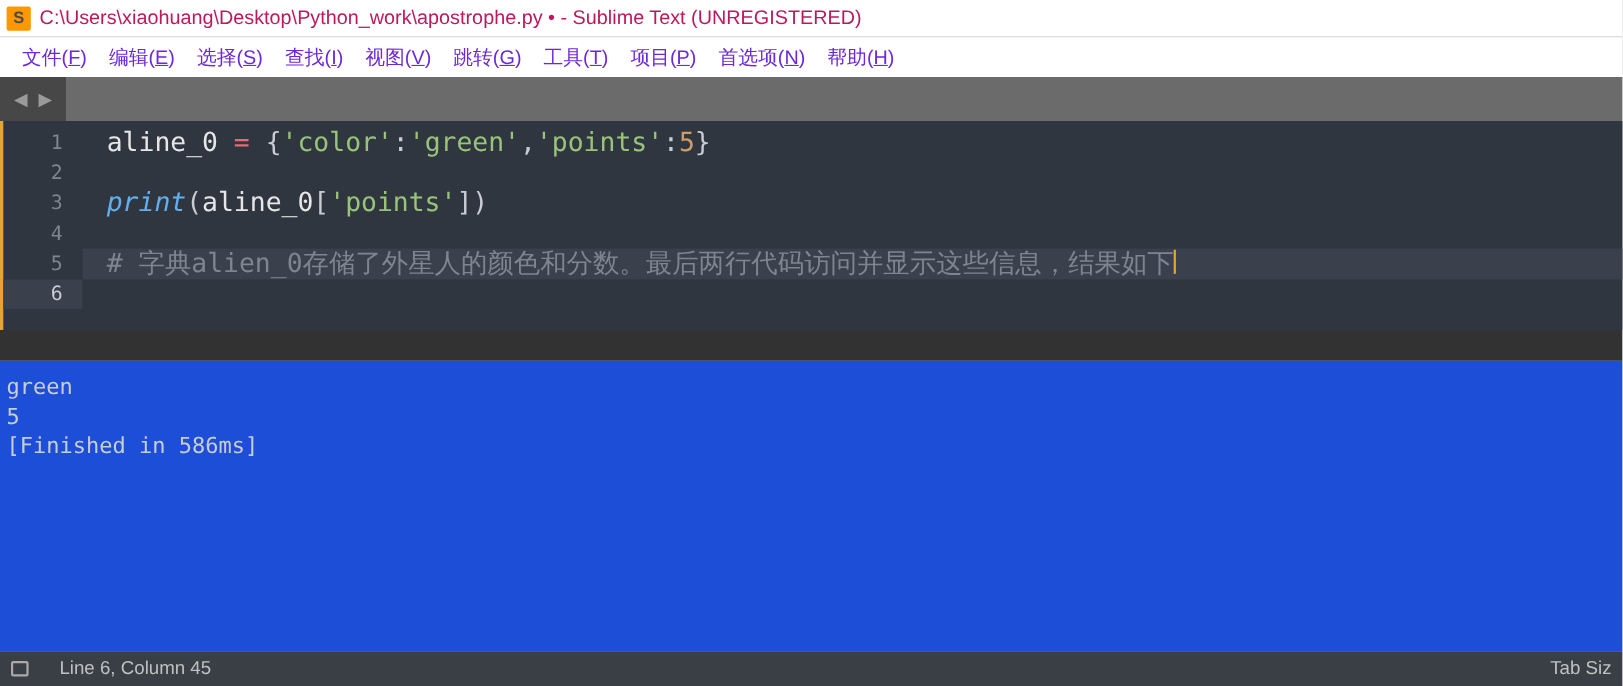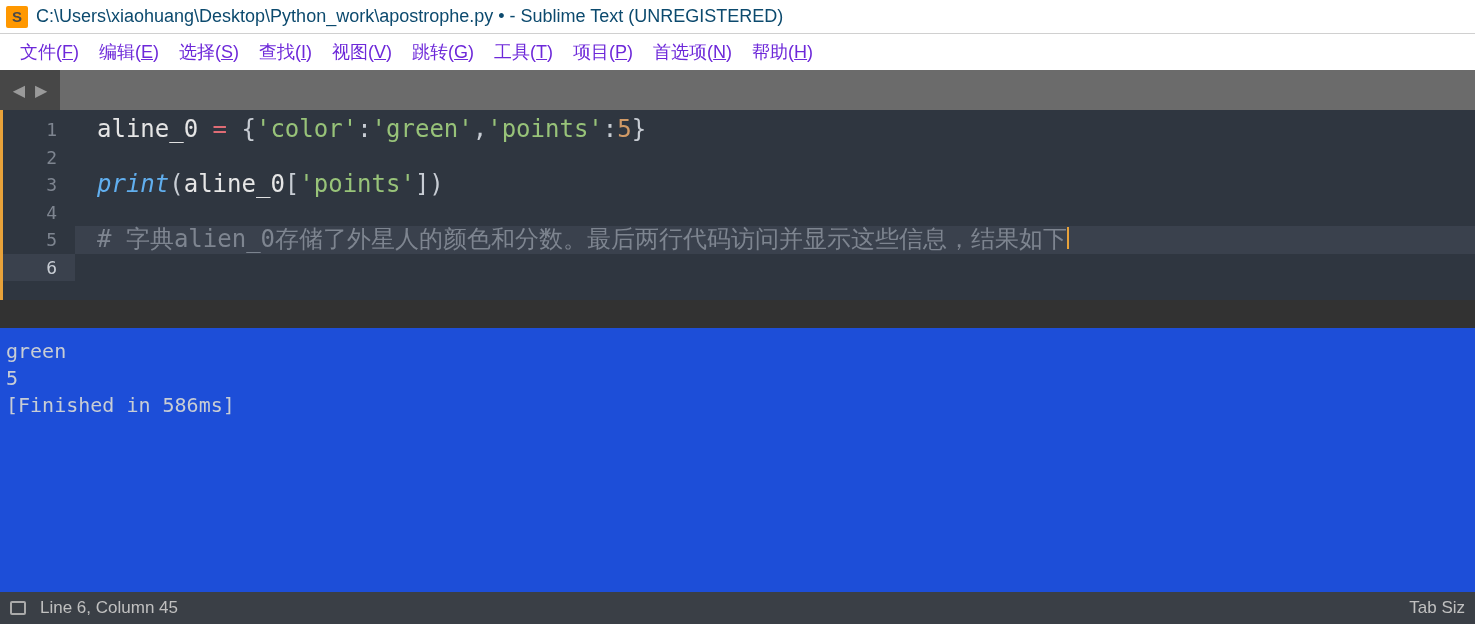--- a/index.html
+++ b/index.html
@@ -14,21 +14,21 @@
   display:flex; align-items:center; padding:0 6px;
   border-bottom:1px solid #d0d0d0;
 }
 .app-icon {
   width:22px; height:22px; margin-right:8px;
   background:#ff9800; border-radius:2px;
   display:flex; align-items:center; justify-content:center;
   color:#4a4a4a; font-weight:bold; font-size:15px;
   font-family:Arial,sans-serif;
 }
-.title-text { font-size:18px; color:#0c4a6e; }
+.title-text { font-size:18px; color:#be185d; }
 .menubar {
   height:36px; background:#fff;
   display:flex; align-items:center; padding:0 10px;
   font-size:18px; color:#6d28d9;
 }
 .menu-item { padding:4px 10px; cursor:default; }
 .menu-item u { text-decoration:underline; }
 .tabbar {
   height:40px; background:#6b6b6b;
   display:flex; align-items:stretch;
@@ -86,21 +86,21 @@
 .output {
   flex:1; background:#1d4ed8; color:#c8cdd4;
   font-family:Consolas,monospace; font-size:20px;
   padding:10px 6px; line-height:27px; white-space:pre;
 }
 .statusbar {
   height:32px; background:#3a3f46; color:#c0c0c0;
   display:flex; align-items:center; font-size:17px;
   padding:0 10px; justify-content:space-between;
 }
-.status-left { display:flex; align-items:center; gap:14px; }
+.status-left { display:flex; align-items:center; gap:28px; }
 .panel-icon {
   width:16px; height:14px; border:2px solid #aaa;
   border-radius:2px;
 }
 </style>
 </head>
 <body>
 
 <div class="titlebar">
   <div class="app-icon">S</div>

